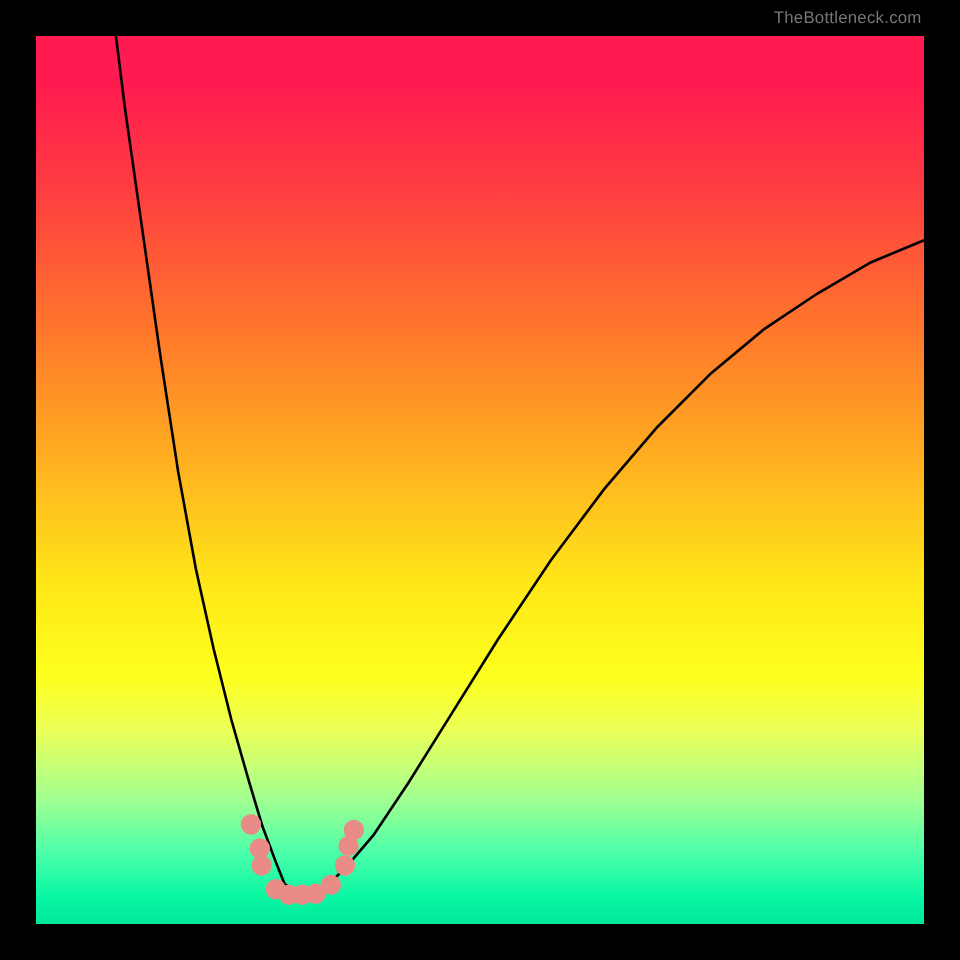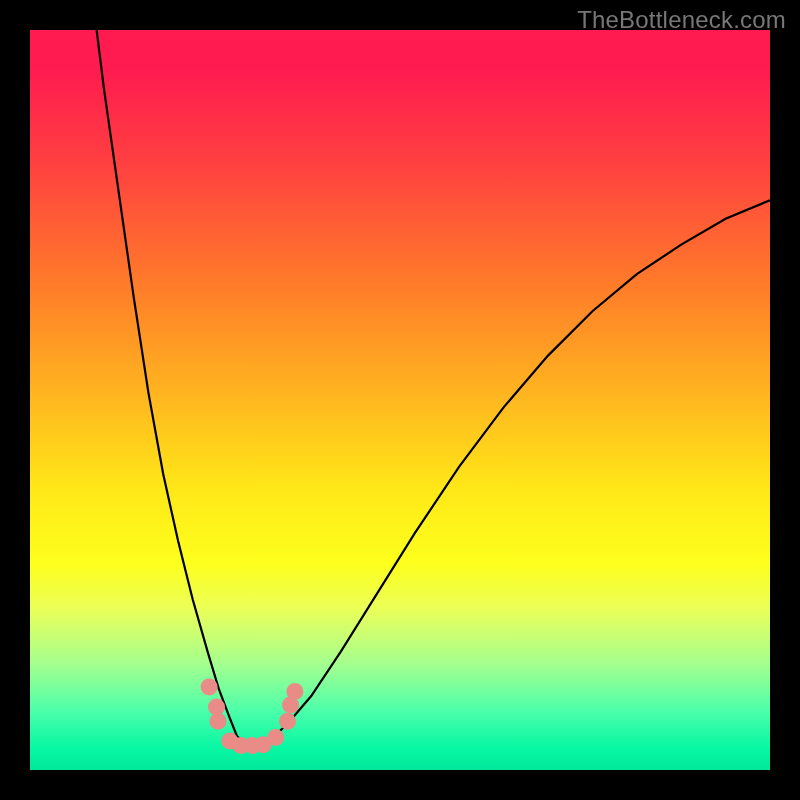--- a/index.html
+++ b/index.html
@@ -38,23 +38,23 @@
       #c8ff75 82%,
       #a0ff90 86%,
       #4cffaa 92%,
       #08f7a3 97%,
       #00e79a 100%
     );
   }
   .watermark {
     position: absolute;
     top: 6px;
-    right: 14px;
+    right: 32px;
     color: #777;
-    font-size: 24px;
+    font-size: 14px;
     font-weight: 500;
     letter-spacing: 0.2px;
     user-select: none;
   }
   svg.curve {
     position: absolute;
     left: 0;
     top: 0;
     width: 740px;
     height: 740px;

